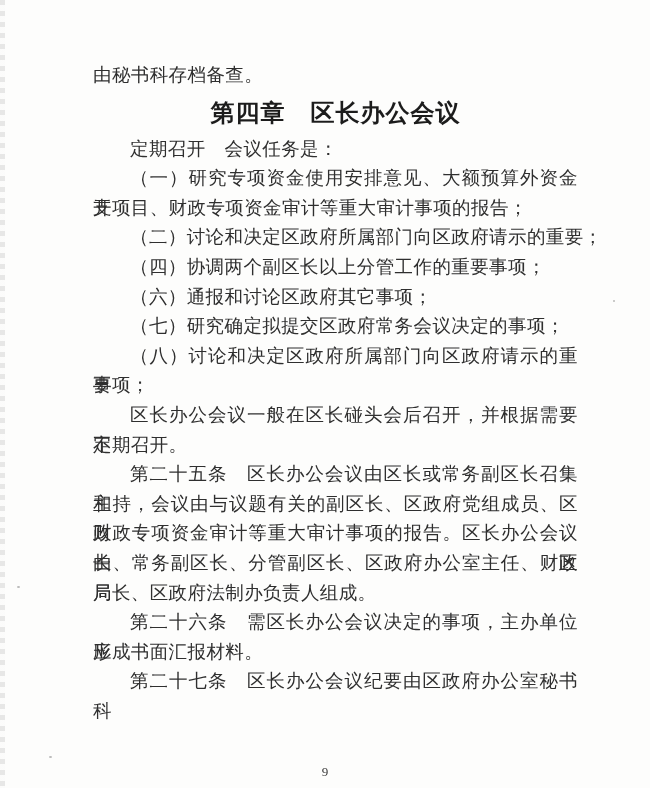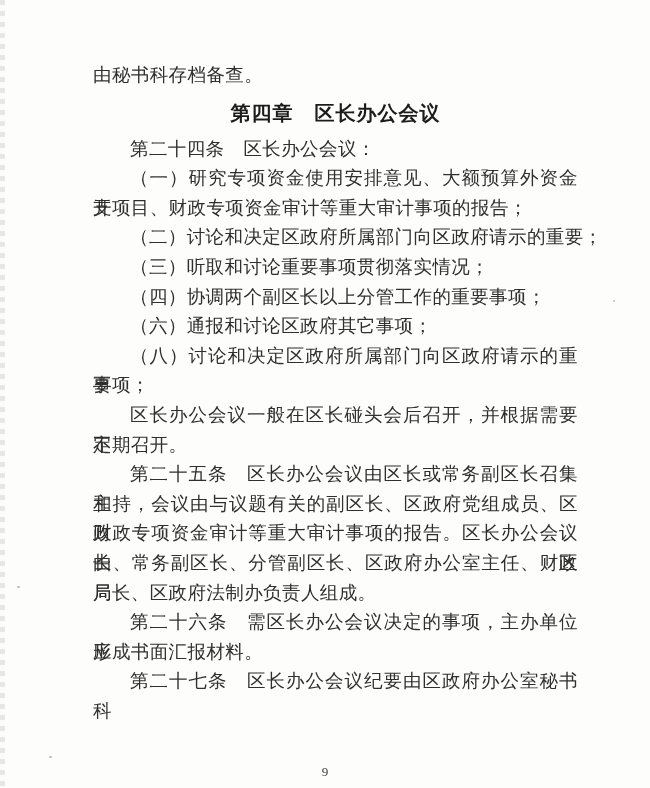--- a/index.html
+++ b/index.html
@@ -55,21 +55,21 @@
   }
   .indent { text-indent: 37px; }
   .full {
     white-space: normal;
     text-align: justify;
     text-align-last: justify;
   }
   .heading {
     font-family: "Liberation Sans", "DejaVu Sans", sans-serif;
     font-weight: bold;
-    font-size: 20px;
+    font-size: 24px;
     line-height: 30px;
     height: 30px;
     text-align: center;
     letter-spacing: 1px;
     color: #1c1c1c;
     margin: 7px 0;
   }
   .page-number {
     position: absolute;
     left: 0;
@@ -87,27 +87,27 @@
 
 <div class="page">
   <div class="scan-edge"></div>
   <div class="speck speck1"></div>
   <div class="speck speck2"></div>
   <div class="speck speck3"></div>
 
   <div class="content">
     <div class="line">由秘书科存档备查。</div>
     <div class="heading">第四章　区长办公会议</div>
-    <div class="line indent">第二十四条　区长办公会议：</div>
+    <div class="line indent">定期召开　会议任务是：</div>
     <div class="line indent full">（一）研究专项资金使用安排意见、大额预算外资金开</div>
     <div class="line">支项目、财政专项资金审计等重大审计事项的报告；</div>
     <div class="line indent">（二）讨论和决定区政府所属部门向区政府请示的重要；</div>
-    <div class="line indent">（三）听取和讨论重要事项贯彻落实情况；</div>
     <div class="line indent">（四）协调两个副区长以上分管工作的重要事项；</div>
     <div class="line indent">（六）通报和讨论区政府其它事项；</div>
+    <div class="line indent">（七）研究确定拟提交区政府常务会议决定的事项；</div>
     <div class="line indent full">（八）讨论和决定区政府所属部门向区政府请示的重要</div>
     <div class="line">事项；</div>
     <div class="line indent full">区长办公会议一般在区长碰头会后召开，并根据需要不</div>
     <div class="line">定期召开。</div>
     <div class="line indent full">第二十五条　区长办公会议由区长或常务副区长召集和</div>
     <div class="line full">主持，会议由与议题有关的副区长、区政府党组成员、区政</div>
     <div class="line full">财政专项资金审计等重大审计事项的报告。区长办公会议由区</div>
     <div class="line full">长、常务副区长、分管副区长、区政府办公室主任、财政局</div>
     <div class="line">局长、区政府法制办负责人组成。</div>
     <div class="line indent full">第二十六条　需区长办公会议决定的事项，主办单位应</div>

